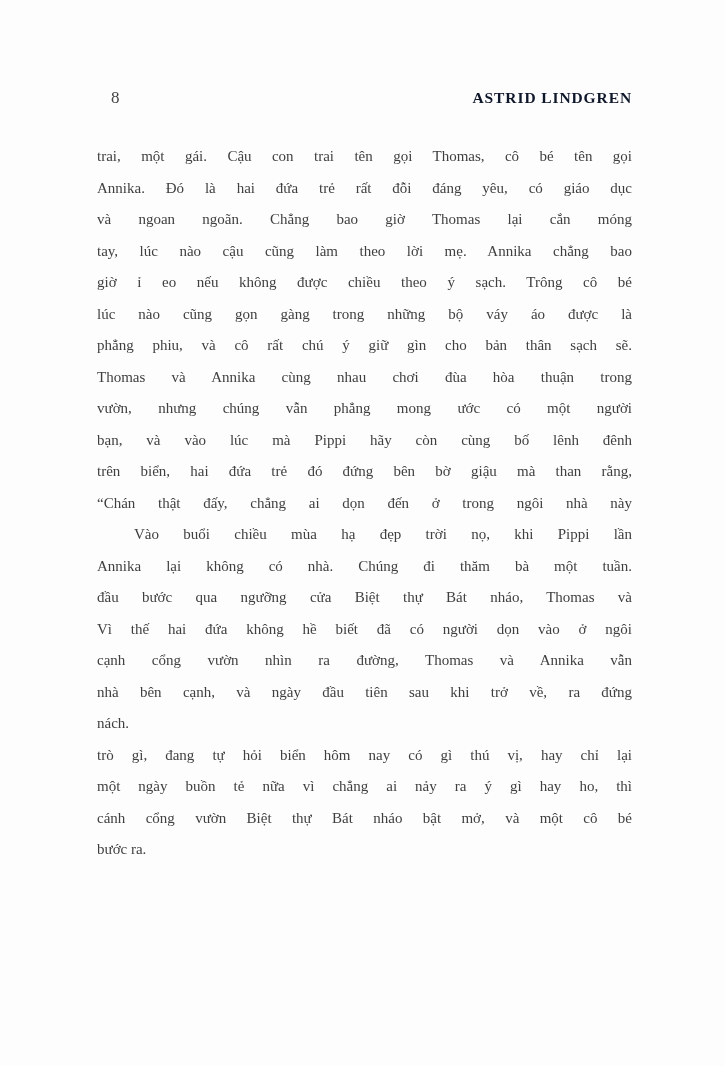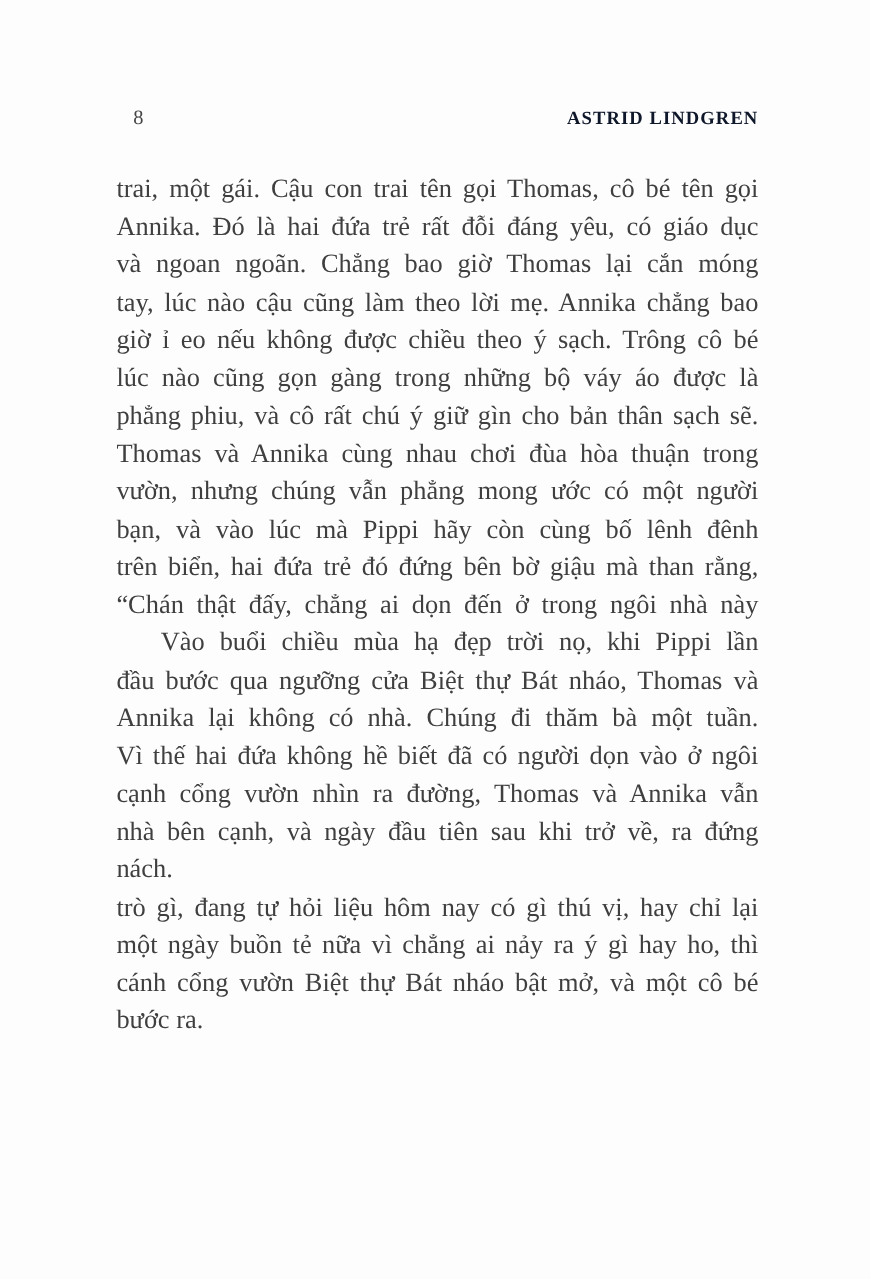--- a/index.html
+++ b/index.html
@@ -30,21 +30,21 @@
     font-size: 15.5px;
     font-weight: bold;
     letter-spacing: 0.9px;
     color: #0f172a;
   }
   .body-text {
     position: absolute;
     left: 97px;
     top: 141px;
     width: 535px;
-    font-size: 22px;
+    font-size: 15px;
     line-height: 31.5px;
   }
   .line {
     text-align: justify;
     text-align-last: justify;
     white-space: normal;
   }
   .line.last { text-align-last: left; }
   .line.indent { text-indent: 37px; }
 </style>
@@ -63,24 +63,24 @@
       <div class="line">tay, lúc nào cậu cũng làm theo lời mẹ. Annika chẳng bao</div>
       <div class="line">giờ ỉ eo nếu không được chiều theo ý sạch. Trông cô bé</div>
       <div class="line">lúc nào cũng gọn gàng trong những bộ váy áo được là</div>
       <div class="line">phẳng phiu, và cô rất chú ý giữ gìn cho bản thân sạch sẽ.</div>
       <div class="line">Thomas và Annika cùng nhau chơi đùa hòa thuận trong</div>
       <div class="line">vườn, nhưng chúng vẫn phẳng mong ước có một người</div>
       <div class="line">bạn, và vào lúc mà Pippi hãy còn cùng bố lênh đênh</div>
       <div class="line">trên biển, hai đứa trẻ đó đứng bên bờ giậu mà than rằng,</div>
       <div class="line">“Chán thật đấy, chẳng ai dọn đến ở trong ngôi nhà này</div>
       <div class="line indent">Vào buổi chiều mùa hạ đẹp trời nọ, khi Pippi lần</div>
+      <div class="line">Annika lại không có nhà. Chúng đi thăm bà một tuần.</div>
       <div class="line">đầu bước qua ngưỡng cửa Biệt thự Bát nháo, Thomas và</div>
-      <div class="line">Annika lại không có nhà. Chúng đi thăm bà một tuần.</div>
       <div class="line">Vì thế hai đứa không hề biết đã có người dọn vào ở ngôi</div>
       <div class="line">cạnh cổng vườn nhìn ra đường, Thomas và Annika vẫn</div>
       <div class="line">nhà bên cạnh, và ngày đầu tiên sau khi trở về, ra đứng</div>
       <div class="line last">nách.</div>
-      <div class="line">trò gì, đang tự hỏi liệu hôm nay có gì thú vị, hay chỉ lại</div>
+      <div class="line">trò gì, đang tự hỏi biển hôm nay có gì thú vị, hay chỉ lại</div>
       <div class="line">một ngày buồn tẻ nữa vì chẳng ai nảy ra ý gì hay ho, thì</div>
       <div class="line">cánh cổng vườn Biệt thự Bát nháo bật mở, và một cô bé</div>
       <div class="line last">bước ra.</div>
     </div>
 </div>
 
 </body></html>

